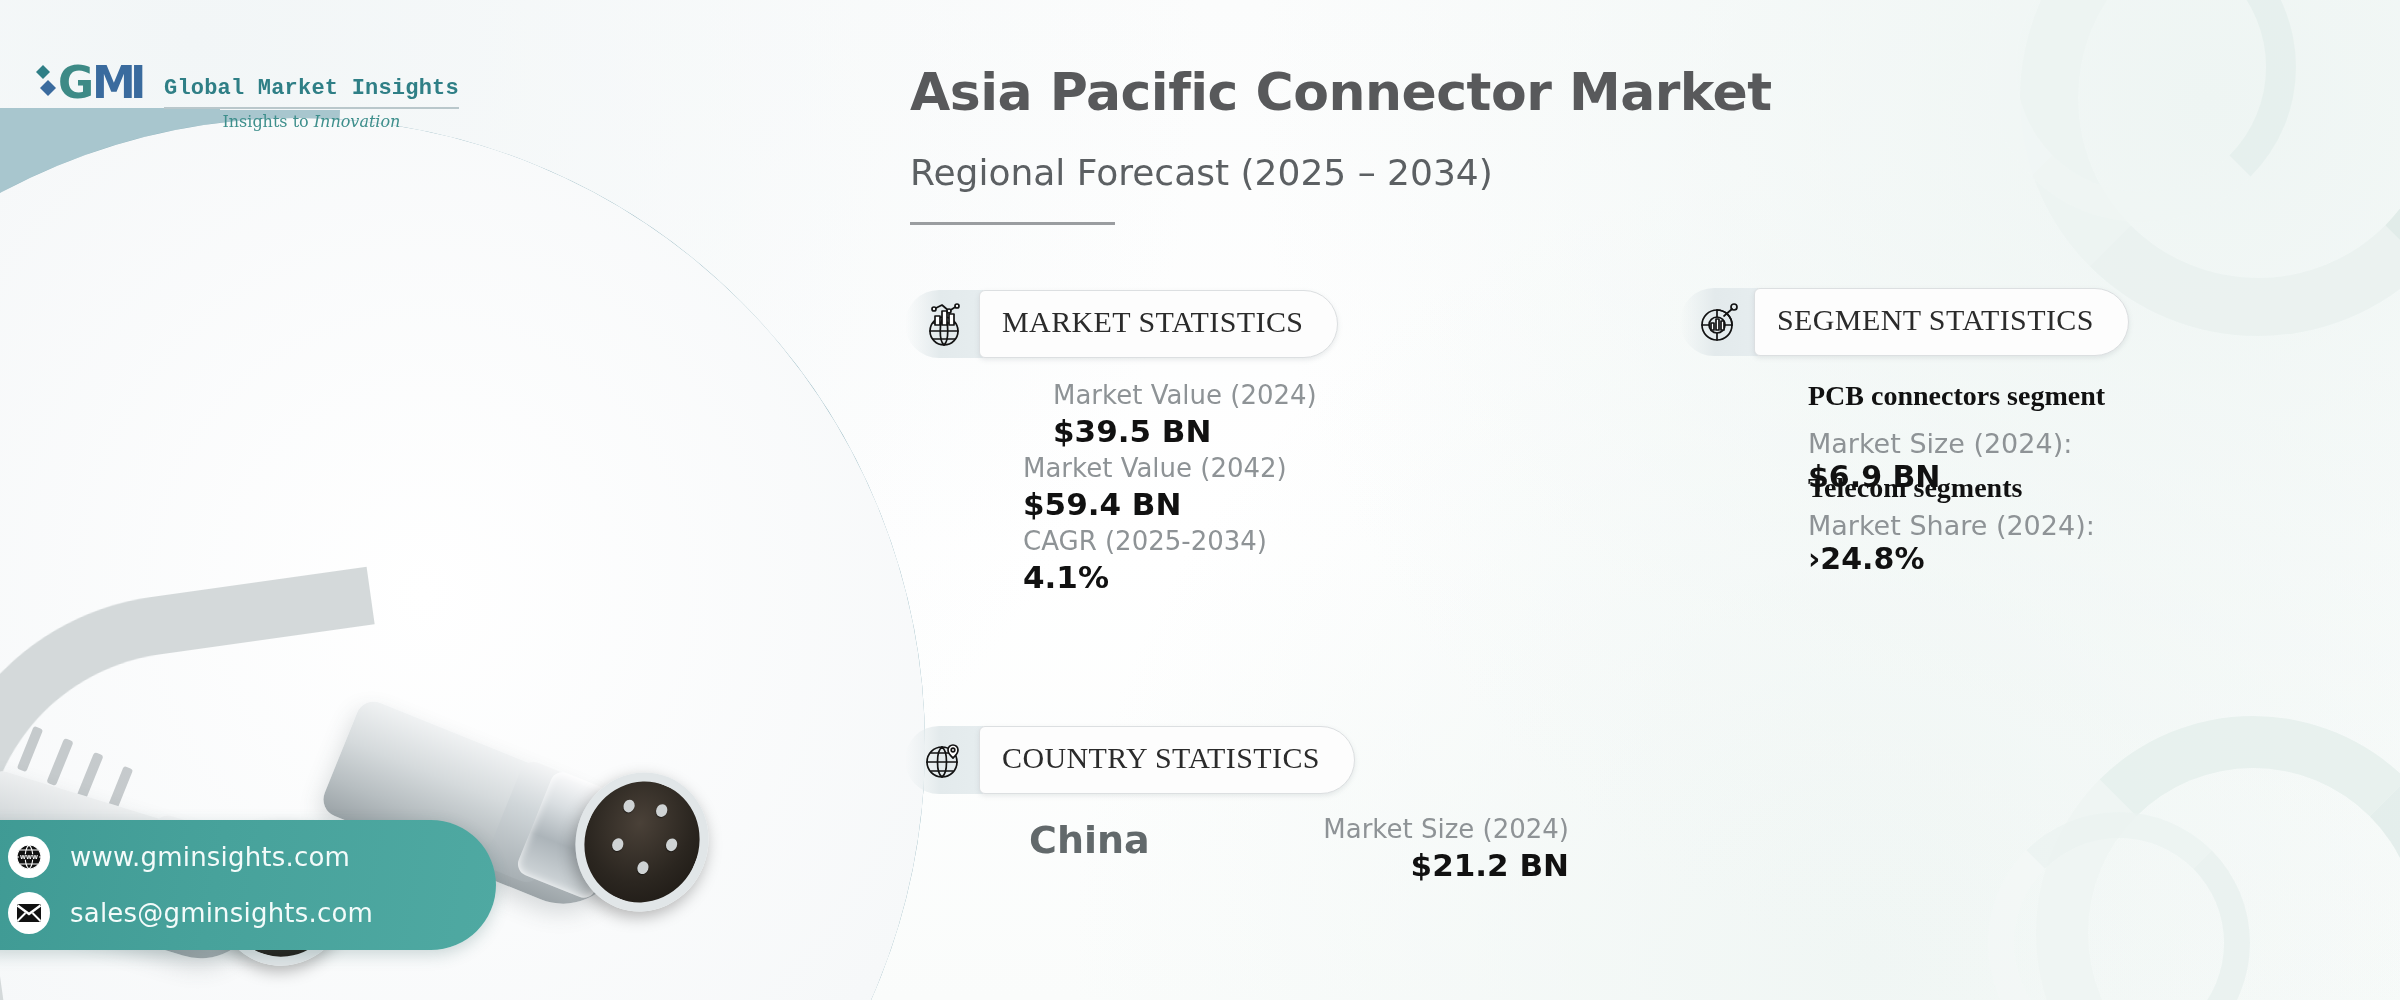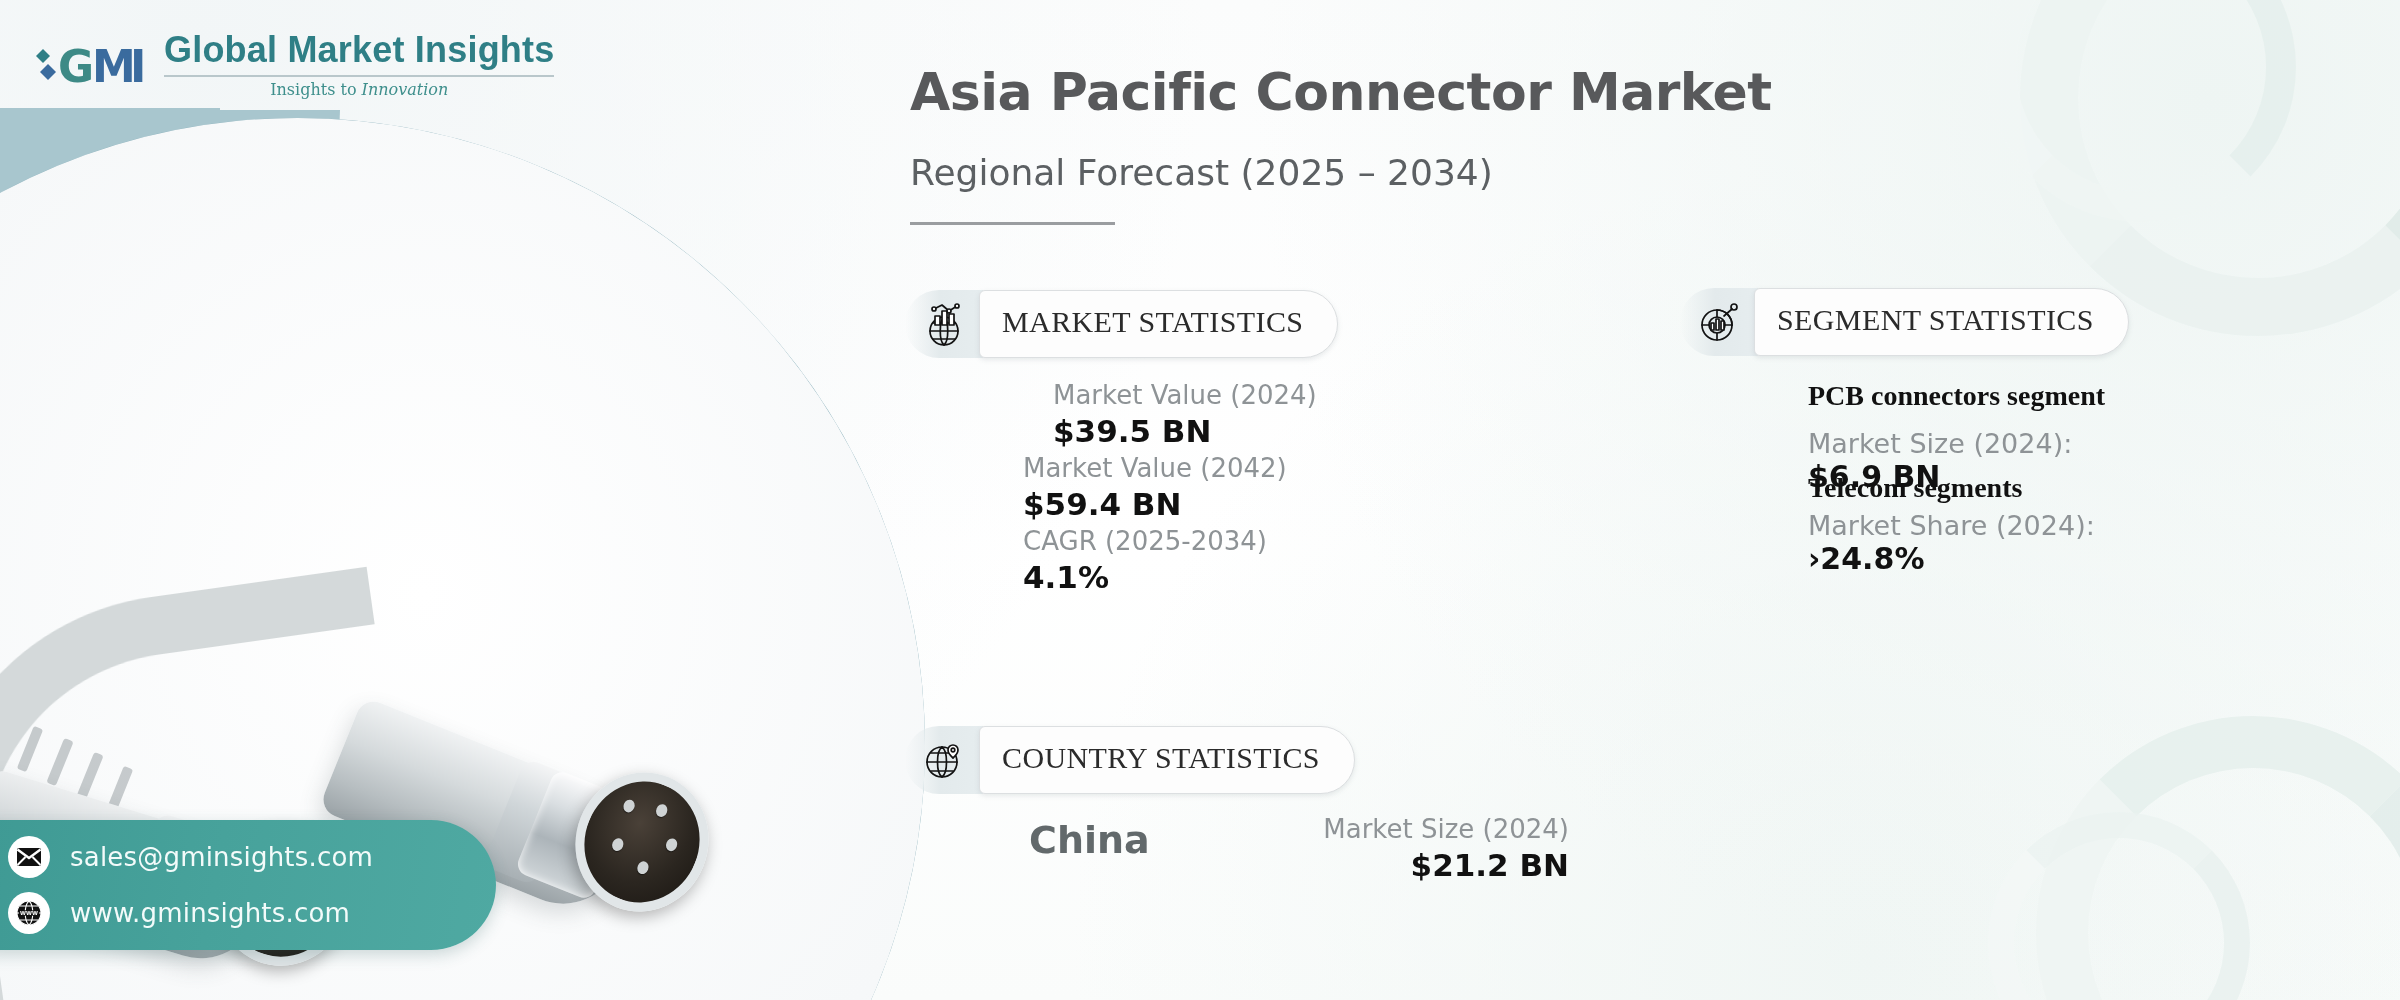--- a/index.html
+++ b/index.html
@@ -132,22 +132,22 @@
     border-radius:50%;transform:rotate(22deg);
     border:9px solid #e1e6e8;
     box-shadow:0 6px 16px rgba(0,0,0,.28);
   }
   .strain{position:absolute;background:#9aa2a6;border-radius:3px;opacity:.55;}
 
   
   .logo{position:absolute;left:30px;top:32px;z-index:8;display:flex;align-items:center;gap:14px;}
   .logo-mark{display:flex;align-items:center;}
   .logo-txt{display:flex;flex-direction:column;line-height:1;}
-  .logo-name{font-size:36px;font-weight:700;color:#2f7f86;letter-spacing:.2px;
-             font-family:Liberation Sans, sans-serif;}
+  .logo-name{font-size:22px;font-weight:700;color:#2f7f86;letter-spacing:.2px;
+             font-family:Liberation Mono, monospace;margin-top:46px;}
   .logo-rule{height:2px;background:#b9c7cb;margin:7px 0 5px 0;width:100%;}
   .logo-tag{font-size:16px;color:#3e8f8c;text-align:center;font-style:normal;
             font-family:"DejaVu Serif", serif;}
   .logo-tag em{font-style:italic;}
 
   
   .content{position:absolute;left:905px;top:0;width:1495px;height:1000px;z-index:7;}
   .title{
     position:absolute;left:5px;top:62px;
     font-size:52px;font-weight:700;color:#58595b;letter-spacing:-.5px;
@@ -374,37 +374,37 @@
         <div class="kv-label">Market Size (2024)</div>
         <div class="kv-value">$21.2 BN</div>
       </div>
     </div>
 
   </div>
 
   <div class="contact">
     <div class="contact-row">
       <span class="contact-ico">
-        <svg width="26" height="20" viewBox="0 0 26 20">
-          <rect x="1" y="1" width="24" height="18" rx="2" fill="#111"></rect>
-          <path d="M1.5 2.5L13 11 24.5 2.5" fill="none" stroke="#fff" stroke-width="2.4"></path>
-          <path d="M1.5 18L9.5 10M24.5 18L16.5 10" fill="none" stroke="#fff" stroke-width="2"></path>
-        </svg>
-      </span>
-      <span class="contact-txt">sales@gminsights.com</span>
-    </div>
-    <div class="contact-row">
-      <span class="contact-ico">
         <svg width="26" height="26" viewBox="0 0 26 26">
           <circle cx="13" cy="13" r="12" fill="#111"></circle>
           <g fill="none" stroke="#fff" stroke-width="1.1">
             <circle cx="13" cy="13" r="12"></circle>
             <path d="M1 13h24M13 1c-5 4-5 20 0 24M13 1c5 4 5 20 0 24M4 6h18M4 20h18"></path>
           </g>
           <rect x="3" y="10.3" width="20" height="5.4" fill="#111"></rect>
           <text x="13" y="14.9" font-family="DejaVu Sans, sans-serif" font-size="5.4" font-weight="700" fill="#fff" text-anchor="middle">WWW</text>
         </svg>
       </span>
       <span class="contact-txt">www.gminsights.com</span>
     </div>
+    <div class="contact-row">
+      <span class="contact-ico">
+        <svg width="26" height="20" viewBox="0 0 26 20">
+          <rect x="1" y="1" width="24" height="18" rx="2" fill="#111"></rect>
+          <path d="M1.5 2.5L13 11 24.5 2.5" fill="none" stroke="#fff" stroke-width="2.4"></path>
+          <path d="M1.5 18L9.5 10M24.5 18L16.5 10" fill="none" stroke="#fff" stroke-width="2"></path>
+        </svg>
+      </span>
+      <span class="contact-txt">sales@gminsights.com</span>
+    </div>
   </div>
 
 </div>
 
 </body></html>

